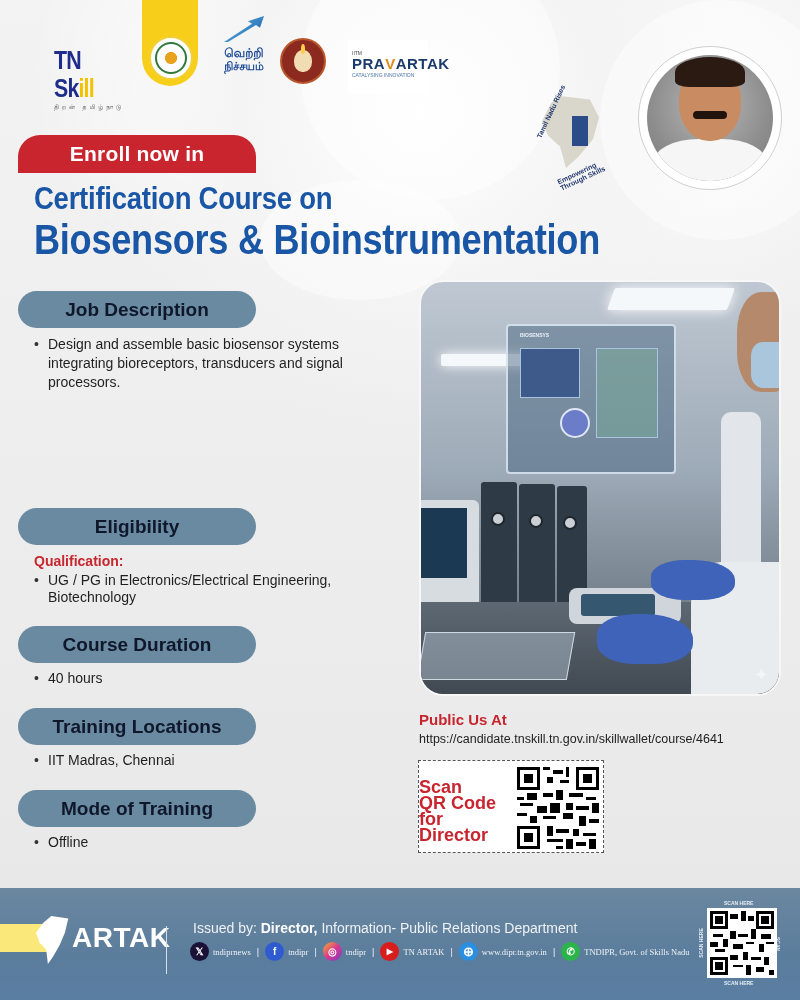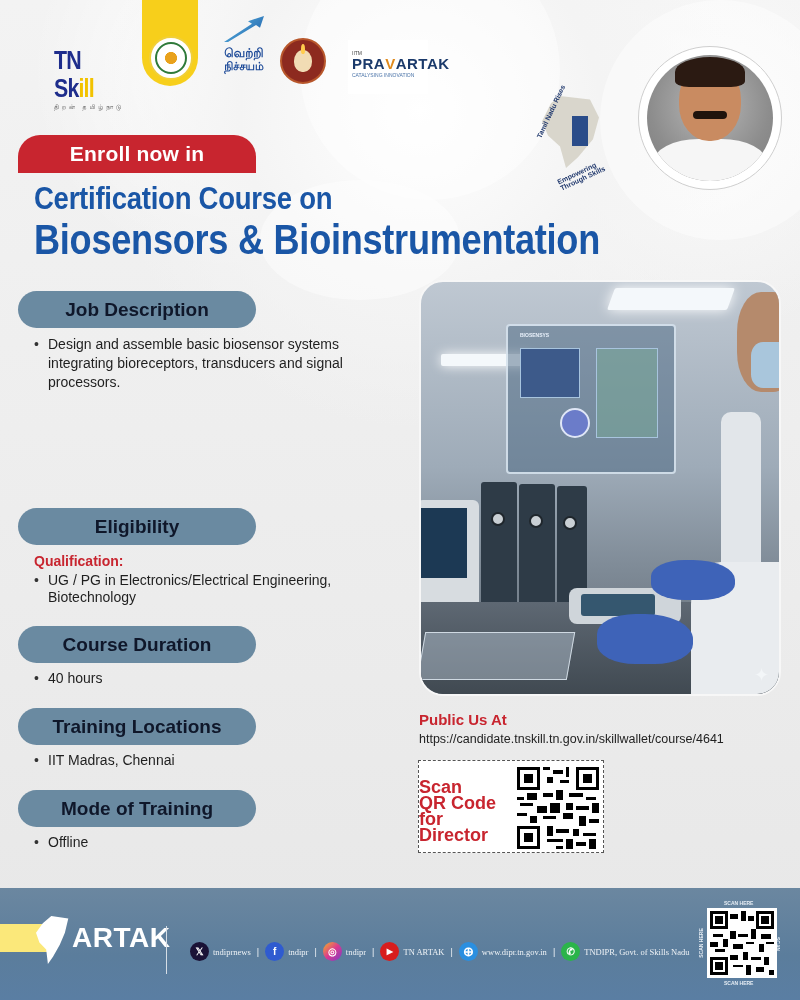--- a/index.html
+++ b/index.html
@@ -296,20 +296,23 @@
         <rect x="12" y="24" width="2" height="1"></rect>
     </g>
   </svg>
 </div>
 
 <div class="footer">
   <div class="yellow-bar"></div>
   <div class="tn-map"></div>
   <div class="dipr">ARTAK</div>
   <div class="divider"></div>
+  <div class="issued">
+    <span>Issued by: </span><b>Director,</b><span> Information- Public Relations Department</span>
+  </div>
   <div class="social">
     <div class="item">
       <span class="ic" style="background:#1a1236;">𝕏</span>
       <span class="lbl">tndiprnews</span>
     </div>
     <span class="sep">|</span>
     <div class="item">
       <span class="ic" style="background:#2f5bd0;">f</span>
       <span class="lbl">tndipr</span>
     </div>

